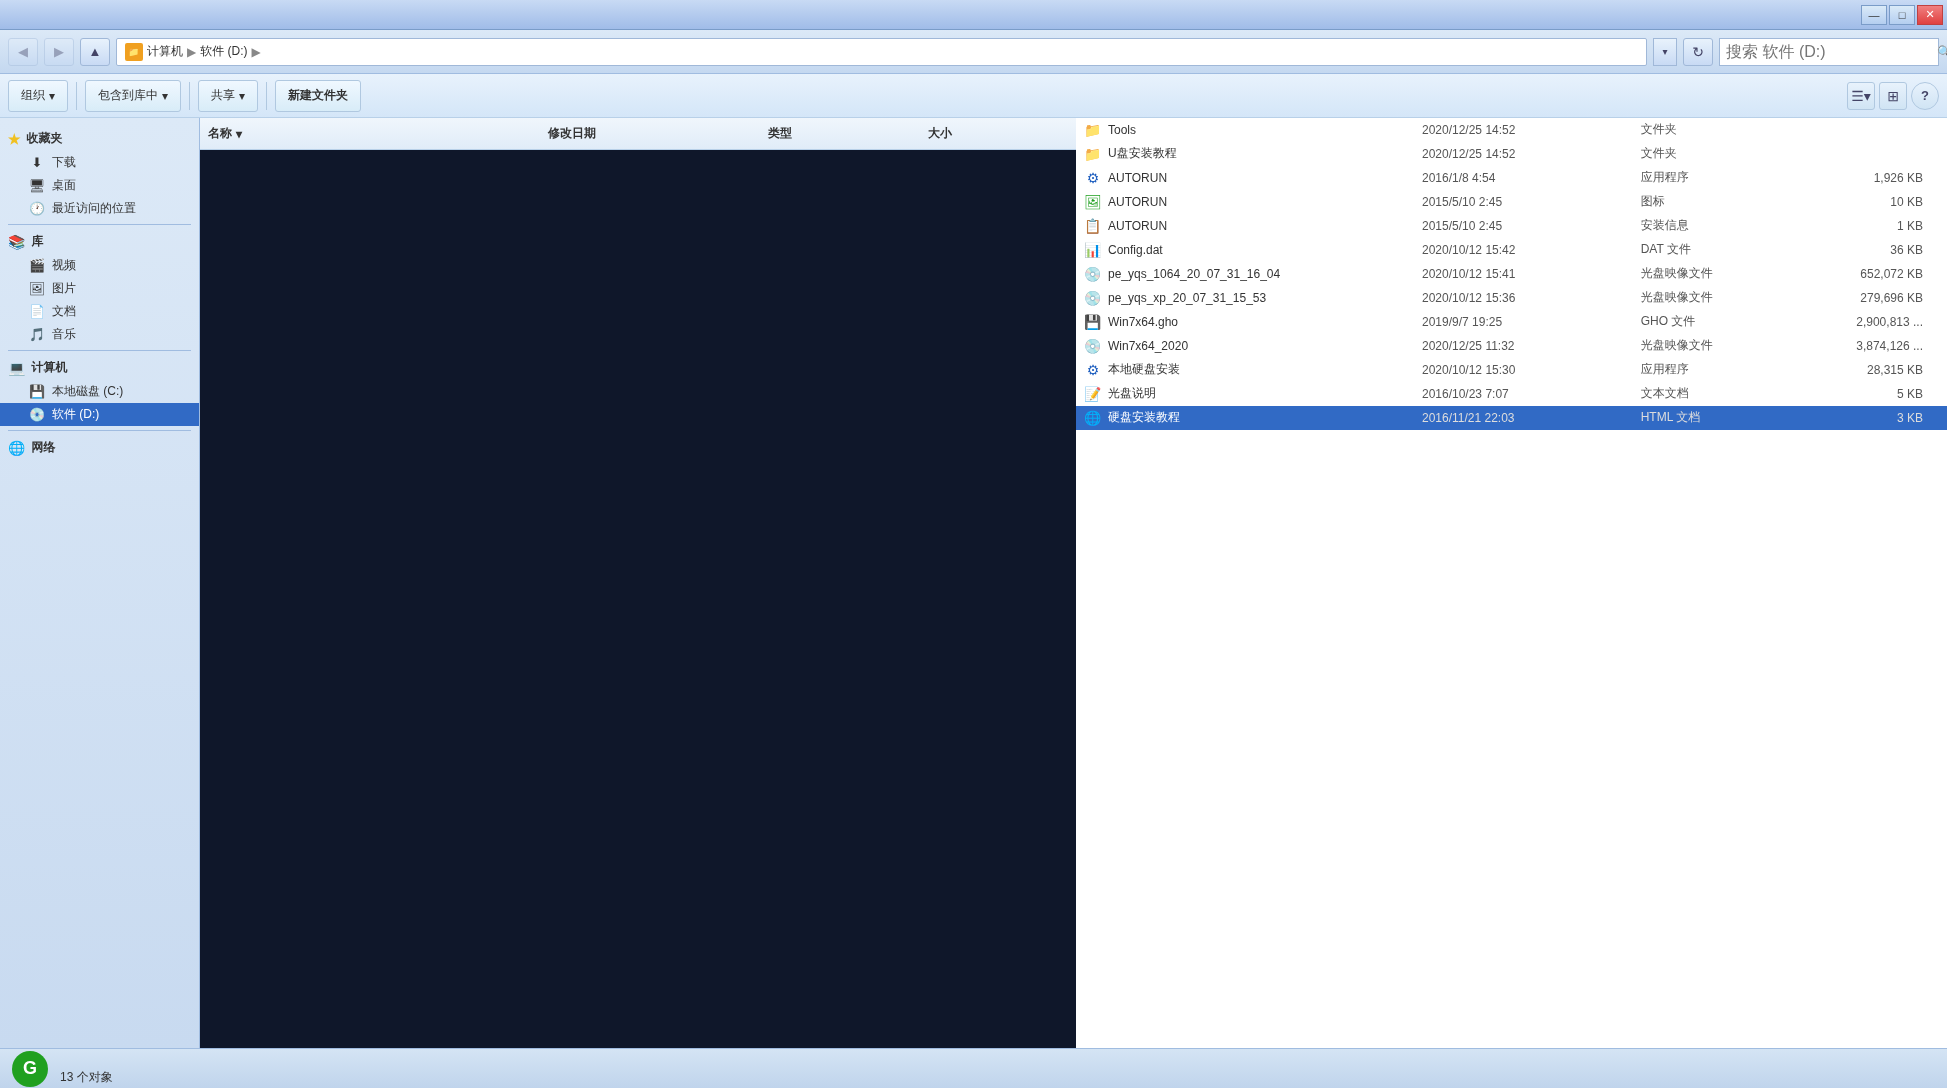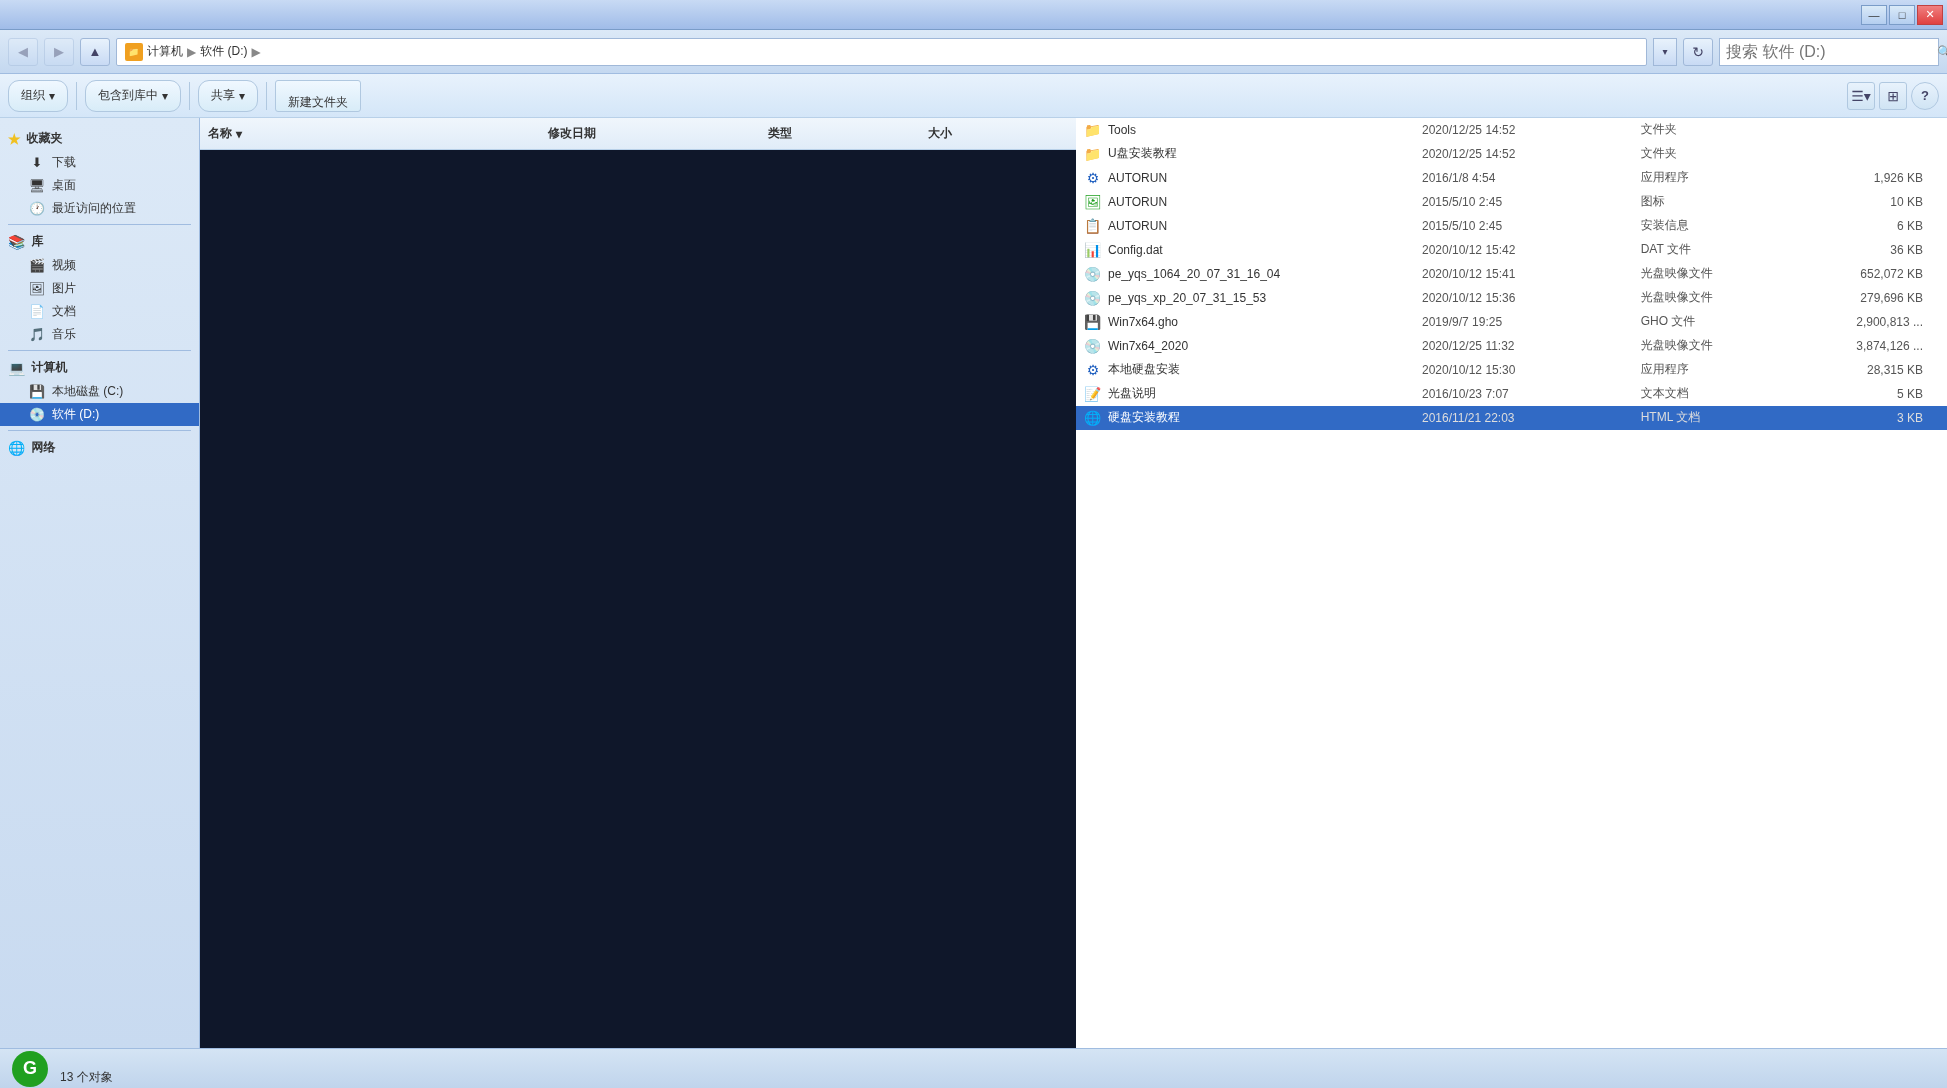--- a/index.html
+++ b/index.html
@@ -148,42 +148,43 @@
       border-bottom: 1px solid #b8d0e8;
     }
     .toolbar-btn {
       height: 32px;
       padding: 0 12px;
       display: flex;
       align-items: center;
       gap: 4px;
       background: linear-gradient(to bottom, #f0f8ff, #d8ecf8);
       border: 1px solid #b0c8e0;
-      border-radius: 11px;
+      border-radius: 3px;
       cursor: pointer;
       font-size: 12px;
       color: #333;
     }
     .toolbar-sep {
       width: 1px;
       height: 28px;
       background: #b0c8e0;
       margin: 0 4px;
     }
     .toolbar-new-folder {
       height: 32px;
       padding: 0 12px;
       display: flex;
-      align-items: flex-end;
+      align-items: center;
       background: linear-gradient(to bottom, #f0f8ff, #d8ecf8);
       border: 1px solid #b0c8e0;
       border-radius: 3px;
       cursor: pointer;
       font-size: 12px;
       color: #333;
+      font-weight: bold;
     }
     .toolbar-right {
       margin-left: auto;
       display: flex;
       align-items: center;
       gap: 4px;
     }
     .view-btn {
       width: 28px;
       height: 28px;
@@ -584,21 +585,21 @@
       <div class="file-type">图标</div>
       <div class="file-size">10 KB</div>
     </div>
         <div class="file-row">
       <div class="file-icon-cell">
         <div class="file-icon icon-inf">📋</div>
         <span class="file-name">AUTORUN</span>
       </div>
       <div class="file-date">2015/5/10 2:45</div>
       <div class="file-type">安装信息</div>
-      <div class="file-size">6 KB</div>
+      <div class="file-size">1 KB</div>
     </div>
         <div class="file-row">
       <div class="file-icon-cell">
         <div class="file-icon icon-dat">📊</div>
         <span class="file-name">Config.dat</span>
       </div>
       <div class="file-date">2020/10/12 15:42</div>
       <div class="file-type">DAT 文件</div>
       <div class="file-size">36 KB</div>
     </div>

